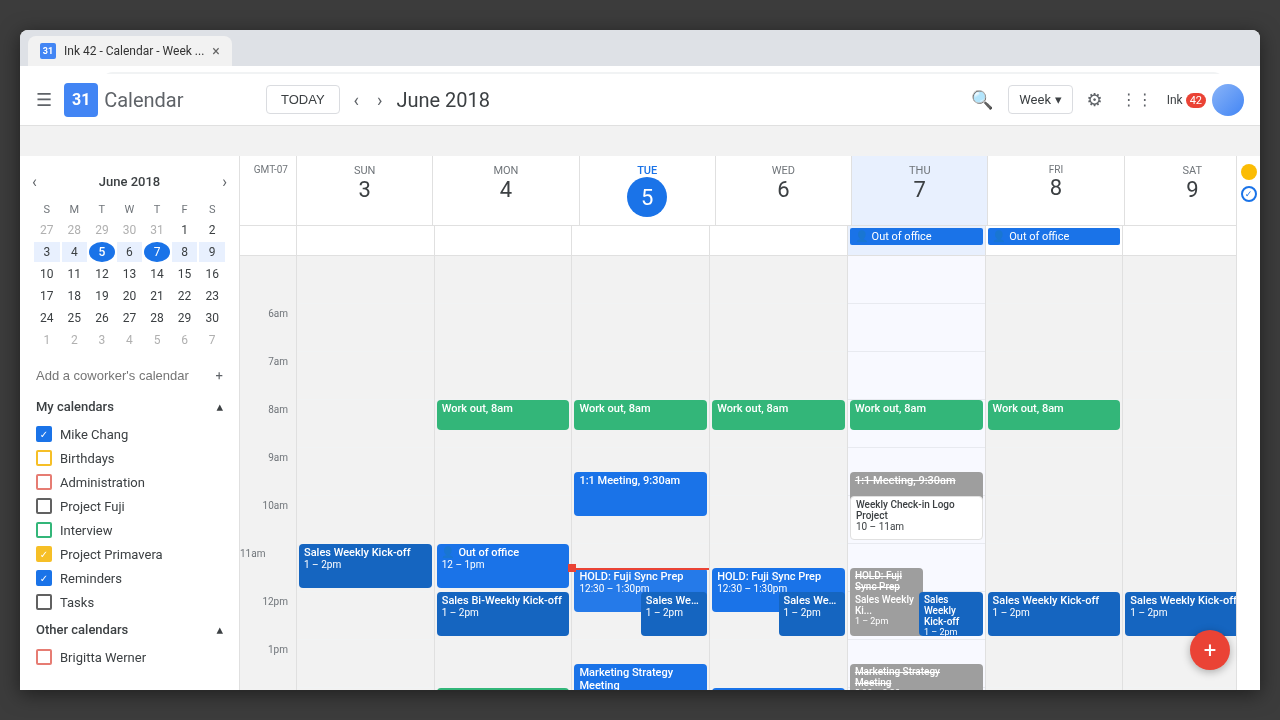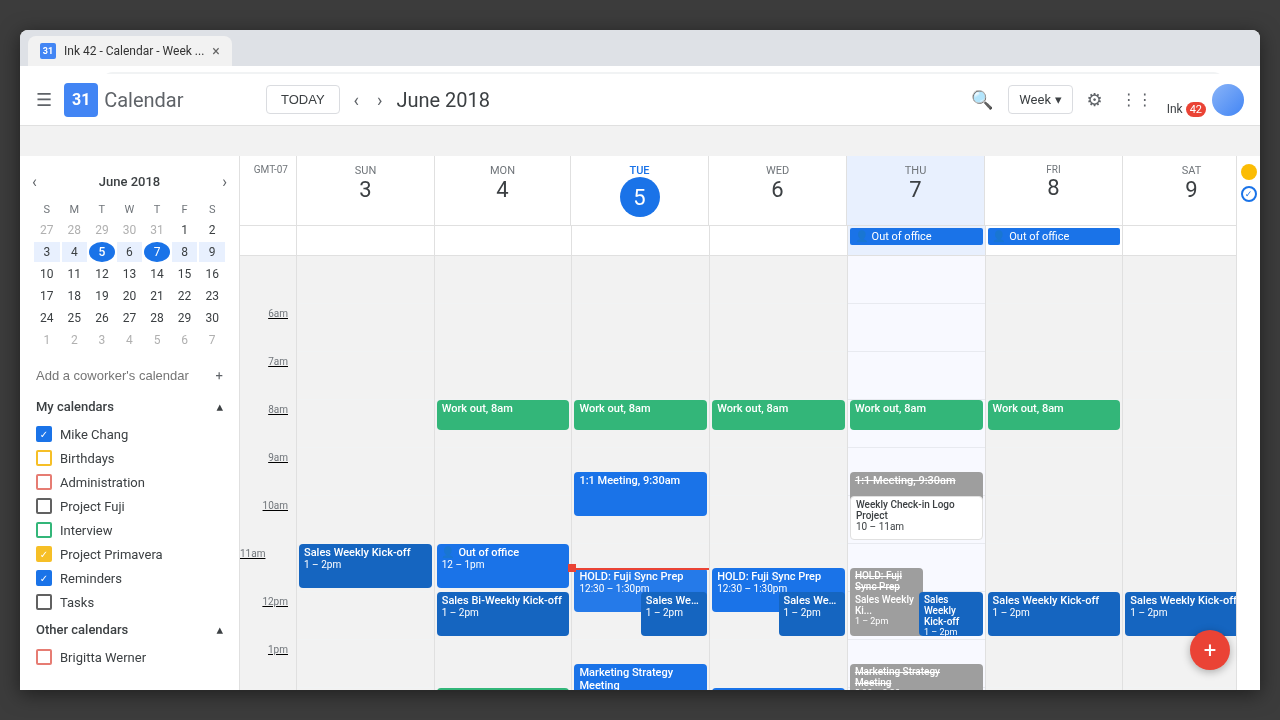--- a/index.html
+++ b/index.html
@@ -379,21 +379,21 @@
       <span class="nav-arrow">›</span>
       <span class="current-period">June 2018</span>
       <div style="flex:1;"></div>
       <span class="header-icon">🔍</span>
       <div class="view-selector">
         <span>Week</span>
         <span>▾</span>
       </div>
       <span class="header-icon">⚙</span>
       <span class="header-icon" style="font-size:16px;">⋮⋮</span>
-      <div style="display:flex; align-items:flex-end; gap:6px;">
+      <div style="display:flex; align-items:center; gap:6px;">
         <span style="font-size:12px; color:#3c4043;">Ink <span style="background:#ea4335; color:white; border-radius:10px; padding:1px 4px; font-size:11px;">42</span></span>
         <div class="avatar" style="background: linear-gradient(135deg, #8ab4f8 0%, #4285f4 100%);"></div>
       </div>
     </div>
 
     <div style="display:flex; flex:1; margin-top:52px; overflow:hidden;">
 
       <div class="sidebar">
 
         <div class="mini-calendar">
@@ -533,21 +533,21 @@
       <div style="flex:1; display:flex; flex-direction:column; overflow:hidden; position:relative;">
 
         <div style="display:flex; border-bottom:1px solid #e0e0e0; background:#fff; flex-shrink:0;">
           <div style="width:56px; font-size:10px; color:#70757a; text-align:right; padding:8px 8px 4px 0;">GMT-07</div>
 
           <div style="flex:1; text-align:center; padding:8px 4px; border-left:1px solid #e0e0e0;">
             <div style="font-size:11px; color:#70757a; text-transform:uppercase;">SUN</div>
             <div style="font-size:22px; color:#3c4043; font-weight:400; line-height:1.2;">3</div>
           </div>
 
-          <div style="flex:1; text-align:center; padding:8px 3px; border-left:1px solid #e0e0e0;">
+          <div style="flex:1; text-align:center; padding:8px 9px; border-left:1px solid #e0e0e0;">
             <div style="font-size:11px; color:#70757a; text-transform:uppercase;">MON</div>
             <div style="font-size:22px; color:#3c4043; font-weight:400; line-height:1.2;">4</div>
           </div>
 
           <div style="flex:1; text-align:center; padding:8px 4px; border-left:1px solid #e0e0e0;">
             <div style="font-size:11px; color:#1a73e8; text-transform:uppercase; font-weight:500;">TUE</div>
             <div style="font-size:22px; background:#1a73e8; color:white; width:40px; height:40px; border-radius:50%; display:flex; align-items:center; justify-content:center; margin:0 auto; font-weight:400;">5</div>
           </div>
 
           <div style="flex:1; text-align:center; padding:8px 4px; border-left:1px solid #e0e0e0;">
@@ -587,21 +587,21 @@
 
           <div style="flex:1; border-left:1px solid #e0e0e0; padding:2px;">
             <div style="background:#1a73e8; color:white; font-size:11px; padding:2px 5px; border-radius:2px; display:flex; align-items:center; gap:3px; white-space:nowrap; overflow:hidden;">
               <span>👤</span>
               <span>Out of office</span>
             </div>
           </div>
           <div style="flex:1; border-left:1px solid #e0e0e0; padding:2px;"></div>
         </div>
 
-        <div style="display:flex; flex:1; overflow-y:auto;text-decoration:underline;">
+        <div style="display:flex; flex:1; overflow-y:auto;">
 
           <div style="width:56px; min-width:56px; flex-shrink:0;">
             <div style="height:48px;"></div>
             <div style="height:48px; font-size:10px; color:#70757a; text-align:right; padding-right:8px; padding-top:4px;">6am</div>
             <div style="height:48px; font-size:10px; color:#70757a; text-align:right; padding-right:8px; padding-top:4px;">7am</div>
             <div style="height:48px; font-size:10px; color:#70757a; text-align:right; padding-right:8px; padding-top:4px;">8am</div>
             <div style="height:48px; font-size:10px; color:#70757a; text-align:right; padding-right:8px; padding-top:4px;">9am</div>
             <div style="height:48px; font-size:10px; color:#70757a; text-align:right; padding-right:8px; padding-top:4px;">10am</div>
             <div style="height:48px; font-size:10px; color:#70757a; padding-right:8px; padding-top:4px;">11am</div>
             <div style="height:48px; font-size:10px; color:#70757a; text-align:right; padding-right:8px; padding-top:4px;">12pm</div>

